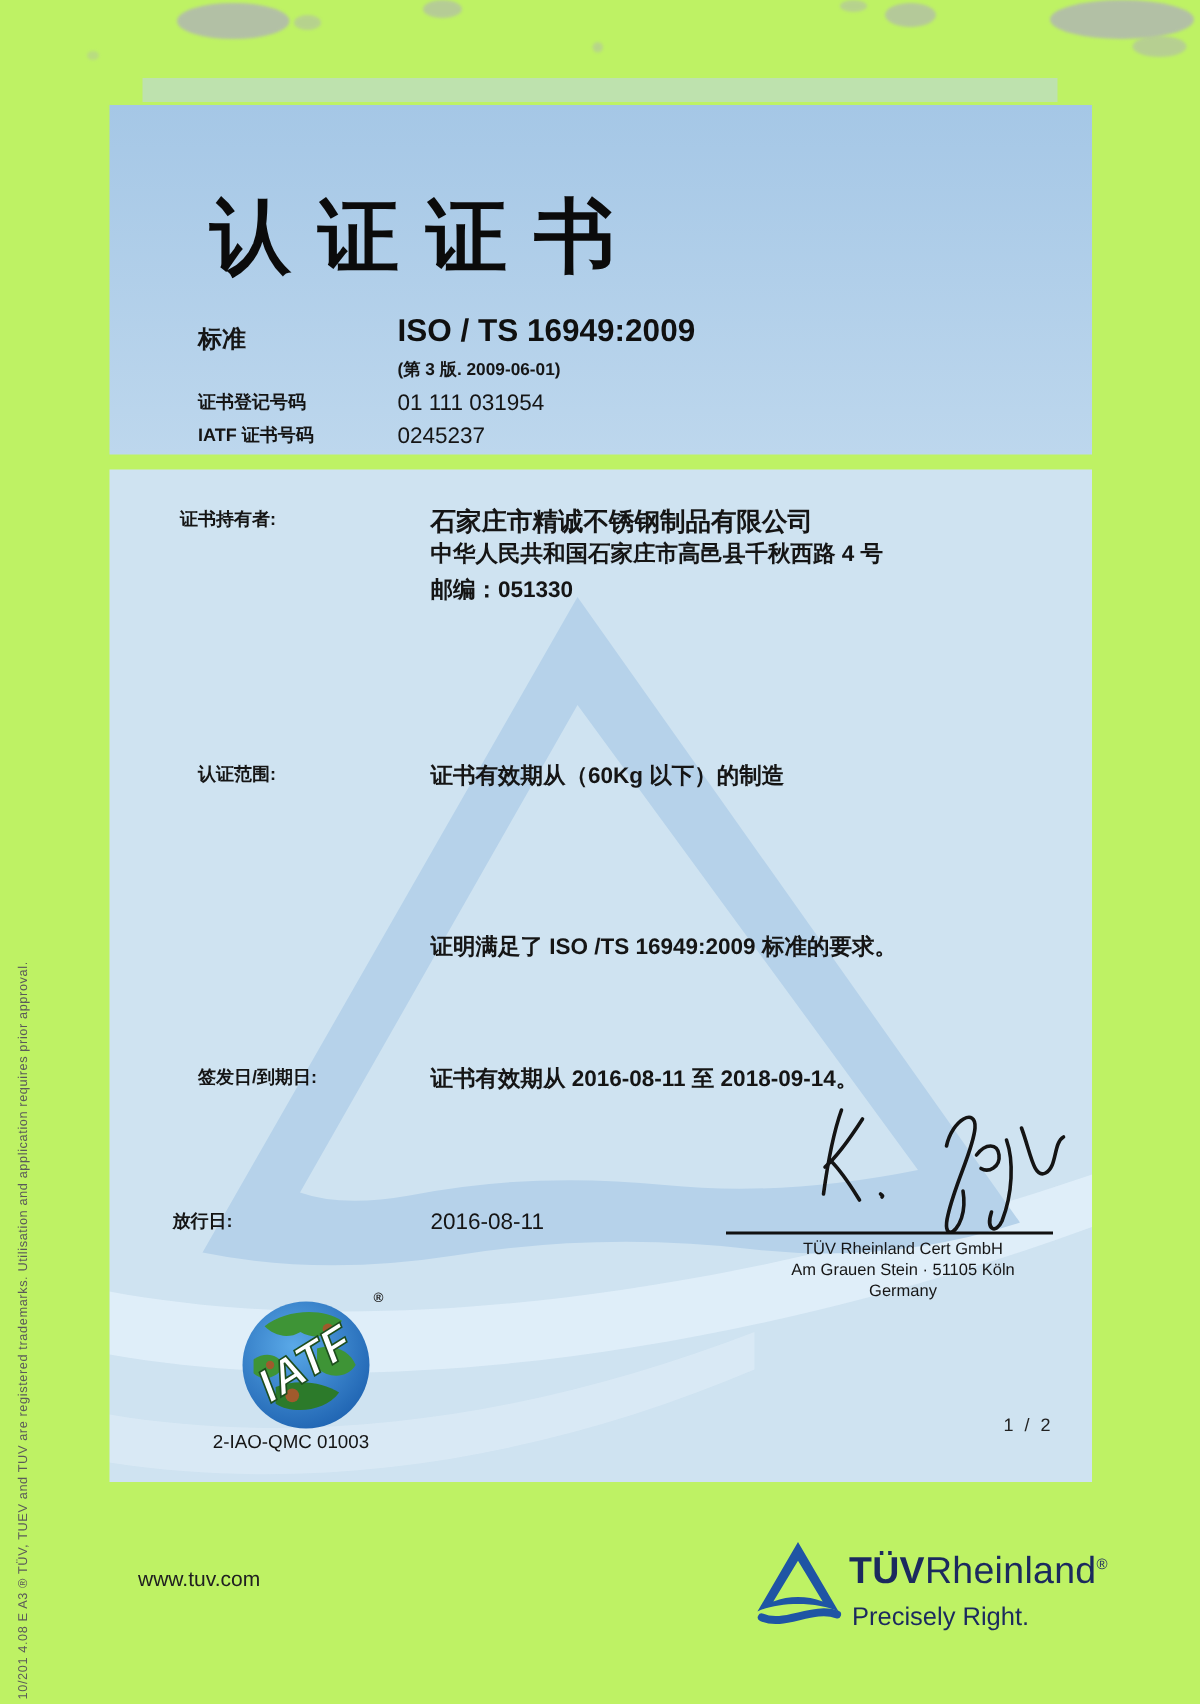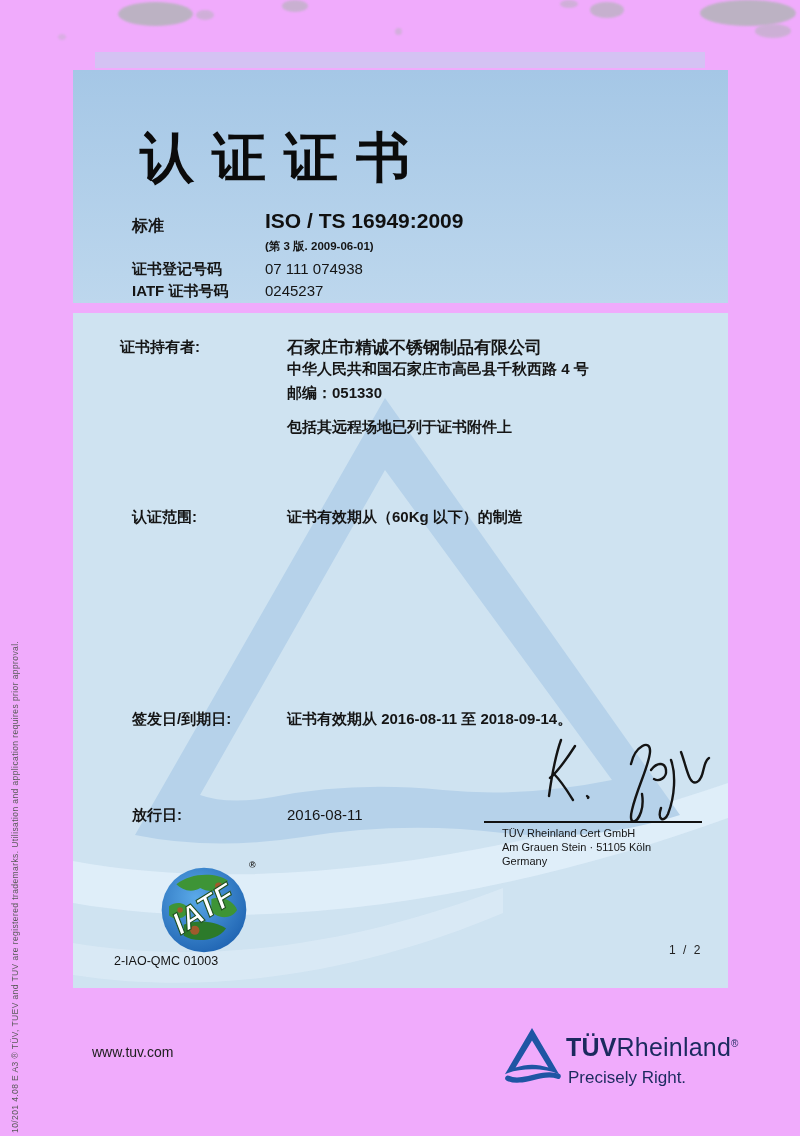--- a/index.html
+++ b/index.html
@@ -1,38 +1,38 @@
 <!DOCTYPE html>
 <html><head>
 <meta charset="utf-8">
 <style>
   html,body{margin:0;padding:0;background:#dcdcdc;}
-  .page{position:relative;width:800px;height:1136px;background:#f0abfc;overflow:hidden;
+  .page{position:relative;width:800px;height:1136px;background:#bef264;overflow:hidden;
         font-family:"Liberation Sans","DejaVu Sans",sans-serif;color:#111;}
   .abs{position:absolute;}
   
   .blob{position:absolute;background:#b0b4b6;border-radius:50%;filter:blur(1px);}
   .speck{position:absolute;background:#8fa4b8;border-radius:50%;opacity:.5;}
   
   .panel{position:absolute;left:73px;top:70px;width:655px;height:918px;}
   .panel-header{position:absolute;left:0;top:0;width:655px;height:233px;
                 background:linear-gradient(#a5c7e6,#bdd7ed);}
   .panel-body{position:absolute;left:0;top:243px;width:655px;height:675px;
               background:#cfe3f1;overflow:hidden;}
   .ghost-band{position:absolute;left:95px;top:52px;width:610px;height:16px;
               background:rgba(190,214,235,.55);}
   .title{font-size:54px;font-weight:700;letter-spacing:18px;color:#0b0b0b;}
-  .lbl{font-size:15px;font-weight:700;color:#151515;}
+  .lbl{font-size:12px;font-weight:700;color:#151515;}
   .val{font-size:15px;color:#151515;}
   .valb{font-size:15px;font-weight:700;color:#151515;}
   .iso{font-size:21px;font-weight:700;color:#101010;}
   .edition{font-size:11.5px;font-weight:700;color:#151515;}
   .sigline{background:#111;height:2px;}
-  .sigblock{font-size:11px;line-height:14px;text-align:left;color:#161616;}
-  .caption{font-size:12.5px;color:#141414;text-align:left;}
+  .sigblock{font-size:11px;line-height:14px;text-align:center;color:#161616;}
+  .caption{font-size:12.5px;color:#141414;text-align:center;}
   .pageno{font-size:12px;color:#222;letter-spacing:2px;text-align:center;}
   .website{font-size:14px;color:#202020;}
   .brand{font-size:25px;color:#1b2a5e;letter-spacing:.2px;white-space:nowrap;}
   .brand b{font-weight:700;}
   .brand sup{font-size:10px;}
   .tagline{font-size:17px;color:#1b2a5e;}
   .vnote{position:absolute;left:-180px;top:931px;width:392px;height:12px;
          transform:rotate(-90deg);font-size:8.5px;color:#5a5a5a;letter-spacing:.4px;
          white-space:nowrap;}
   .iatf-reg{font-size:9px;color:#222;font-weight:700;}
@@ -78,39 +78,39 @@
       </svg>
     </div>
 
     <div class="abs title" style="left:67px;top:52px;">认证证书</div>
 
     <div class="abs lbl" style="left:59px;top:146px;font-size:16px;">标准</div>
     <div class="abs iso" style="left:192px;top:139px;">ISO / TS 16949:2009</div>
     <div class="abs edition" style="left:192px;top:169px;">(第 3 版. 2009-06-01)</div>
 
     <div class="abs lbl" style="left:59px;top:190px;">证书登记号码</div>
-    <div class="abs val" style="left:192px;top:190px;">07 111 074938</div>
+    <div class="abs val" style="left:192px;top:190px;">01 111 031954</div>
 
     <div class="abs lbl" style="left:59px;top:212px;">IATF 证书号码</div>
     <div class="abs val" style="left:192px;top:212px;">0245237</div>
 
     <div class="abs lbl" style="left:47px;top:268px;">证书持有者:</div>
     <div class="abs valb" style="left:214px;top:266px;font-size:17px;">石家庄市精诚不锈钢制品有限公司</div>
     <div class="abs valb" style="left:214px;top:290px;">中华人民共和国石家庄市高邑县千秋西路 4 号</div>
     <div class="abs valb" style="left:214px;top:314px;">邮编：051330</div>
-    <div class="abs valb" style="left:214px;top:348px;">包括其远程场地已列于证书附件上</div>
 
     <div class="abs lbl" style="left:59px;top:438px;">认证范围:</div>
     <div class="abs valb" style="left:214px;top:438px;">证书有效期从（60Kg 以下）的制造</div>
 
+    <div class="abs valb" style="left:214px;top:552px;">证明满足了 ISO /TS 16949:2009 标准的要求。</div>
 
     <div class="abs lbl" style="left:59px;top:640px;">签发日/到期日:</div>
     <div class="abs valb" style="left:214px;top:640px;">证书有效期从 2016-08-11 至 2018-09-14。</div>
 
-    <div class="abs lbl" style="left:59px;top:736px;">放行日:</div>
+    <div class="abs lbl" style="left:42px;top:736px;">放行日:</div>
     <div class="abs val" style="left:214px;top:736px;">2016-08-11</div>
 
     <svg class="abs" style="left:462px;top:660px;" width="180" height="95" viewBox="0 0 180 95">
       <g fill="none" stroke="#141414" stroke-width="2.4" stroke-linecap="round">
         <path d="M14,66 C17,44 21,24 26,10"></path>
         <path d="M40,16 C31,30 22,42 15,48"></path>
         <path d="M19,44 C27,52 33,62 38,70"></path>
         <path d="M52,66 c1,1 2,1 1,2"></path>
         <path d="M96,34 C100,16 116,8 115,22 C114,36 102,58 97,80 C93,96 102,94 106,82 C108,76 108,70 107,64"></path>
         <path d="M116,40 C122,32 130,32 131,40 C132,48 124,52 119,49"></path>

